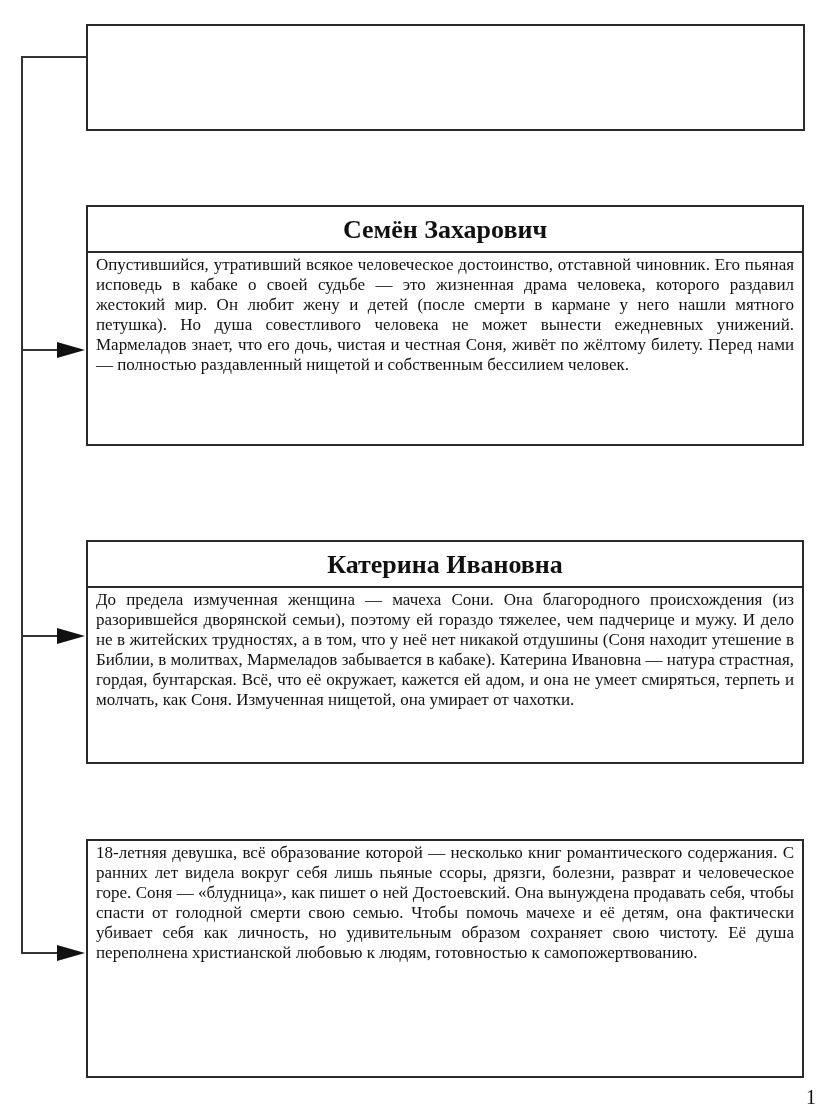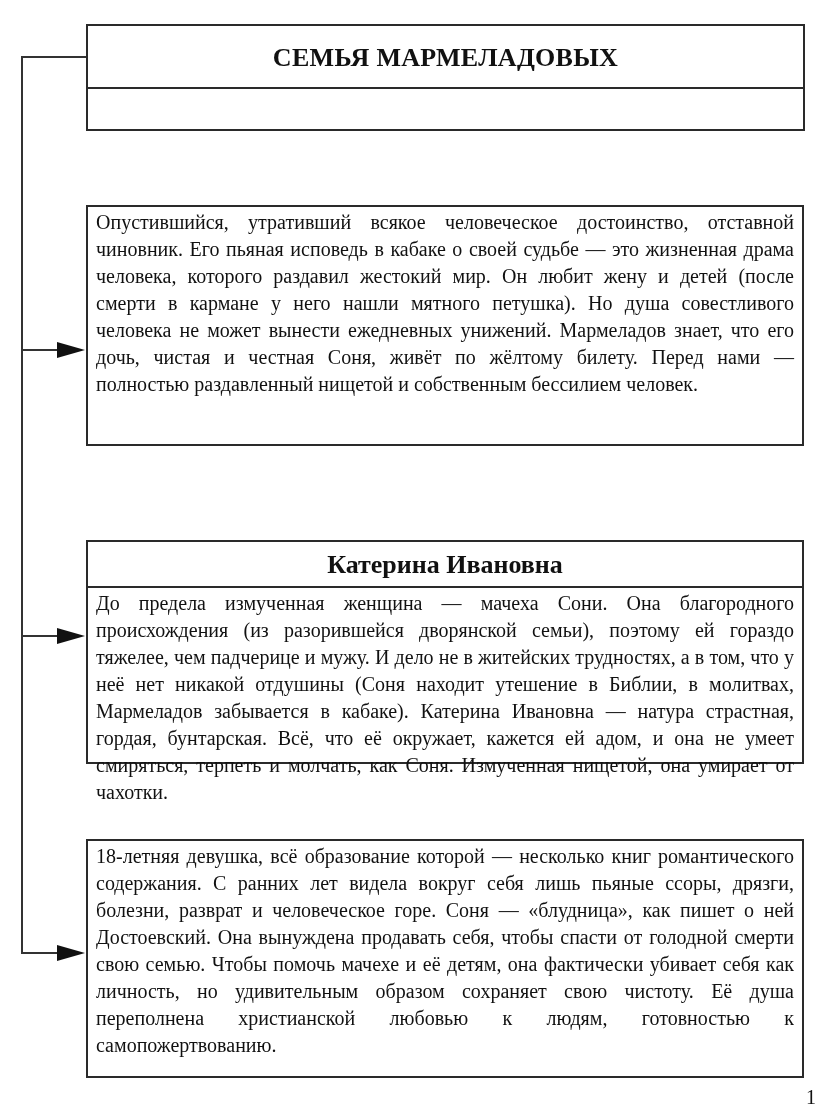--- a/index.html
+++ b/index.html
@@ -1,21 +1,21 @@
 <!DOCTYPE html>
 <html><head>
 <meta charset="utf-8">
 <style>
   html, body { margin: 0; padding: 0; background: #ffffff; }
   body { width: 816px; height: 1110px; position: relative; overflow: hidden;
          font-family: "Liberation Serif", "DejaVu Serif", serif; color: #111; }
   .box { position: absolute; border: 2px solid #2a2a2a; background: #fff; box-sizing: border-box; }
   .box .title { border-bottom: 2px solid #2a2a2a; text-align: center; font-weight: bold;
                 font-family: "Liberation Serif", serif; color: #111; box-sizing: border-box; }
-  .box .body { font-size: 20px; line-height: 27px; text-align: justify; padding: 2px 8px 0 8px;
+  .box .body { font-size: 17px; line-height: 20px; text-align: justify; padding: 2px 8px 0 8px;
                hyphens: manual; }
   #hdr { left: 86px; top: 24px; width: 719px; height: 107px; }
   #hdr .title { height: 63px; line-height: 63px; font-size: 26px; letter-spacing: 0.3px; }
   #hdr .sub { text-align: center; font-size: 18px; line-height: 40px; }
   #b1 { left: 86px; top: 205px; width: 718px; height: 241px; }
   #b2 { left: 86px; top: 540px; width: 718px; height: 224px; }
   #b3 { left: 86px; top: 839px; width: 718px; height: 239px; }
   .pt { height: 46px; line-height: 46px; font-size: 26px; }
   .conn { position: absolute; background: #333; }
   .arrowhead { position: absolute; width: 0; height: 0; border-top: 8px solid transparent;
@@ -31,24 +31,24 @@
 <div class="conn" style="left:21px; top:349px; width:40px; height:2px;"></div>
 <div class="arrowhead" style="left:57px; top:342px;"></div>
 
 <div class="conn" style="left:21px; top:635px; width:40px; height:2px;"></div>
 <div class="arrowhead" style="left:57px; top:628px;"></div>
 
 <div class="conn" style="left:21px; top:952px; width:40px; height:2px;"></div>
 <div class="arrowhead" style="left:57px; top:945px;"></div>
 
 <div class="box" id="hdr">
-  <div class="title">СЕМЬЯ МАРМЕЛАДОВЫХ</div>
 </div>
 
 <div class="box" id="b1">
+  <div class="title pt">Семён Захарович</div>
   <div class="body">Опустившийся, утративший всякое человеческое достоинство, отставной чиновник. Его пьяная исповедь в кабаке о своей судьбе — это жизненная драма человека, которого раздавил жестокий мир. Он любит жену и детей (после смерти в кармане у него нашли мятного петушка). Но душа совестливого человека не может вынести ежедневных унижений. Мармеладов знает, что его дочь, чистая и честная Соня, живёт по жёлтому билету. Перед нами — полностью раздавленный нищетой и собственным бессилием человек.</div>
 </div>
 
 <div class="box" id="b2">
   <div class="title pt">Катерина Ивановна</div>
   <div class="body">До предела измученная женщина — мачеха Сони. Она благородного происхождения (из разорившейся дворянской семьи), поэтому ей гораздо тяжелее, чем падчерице и мужу. И дело не в житейских трудностях, а в том, что у неё нет никакой отдушины (Соня находит утешение в Библии, в молитвах, Мармеладов забывается в кабаке). Катерина Ивановна — натура страстная, гордая, бунтарская. Всё, что её окружает, кажется ей адом, и она не умеет смиряться, терпеть и молчать, как Соня. Измученная нищетой, она умирает от чахотки.</div>
 </div>
 
 <div class="box" id="b3">
   <div class="body">18-летняя девушка, всё образование которой — несколько книг романтического содержания. С ранних лет видела вокруг себя лишь пьяные ссоры, дрязги, болезни, разврат и человеческое горе. Соня — «блудница», как пишет о ней Достоевский. Она вынуждена продавать себя, чтобы спасти от голодной смерти свою семью. Чтобы помочь мачехе и её детям, она фактически убивает себя как личность, но удивительным образом сохраняет свою чистоту. Её душа переполнена христианской любовью к людям, готовностью к самопожертвованию.</div>

